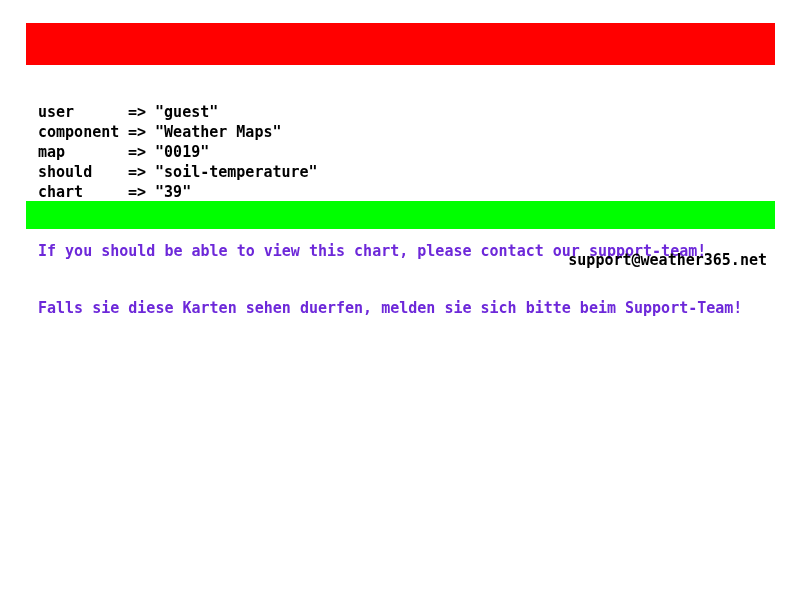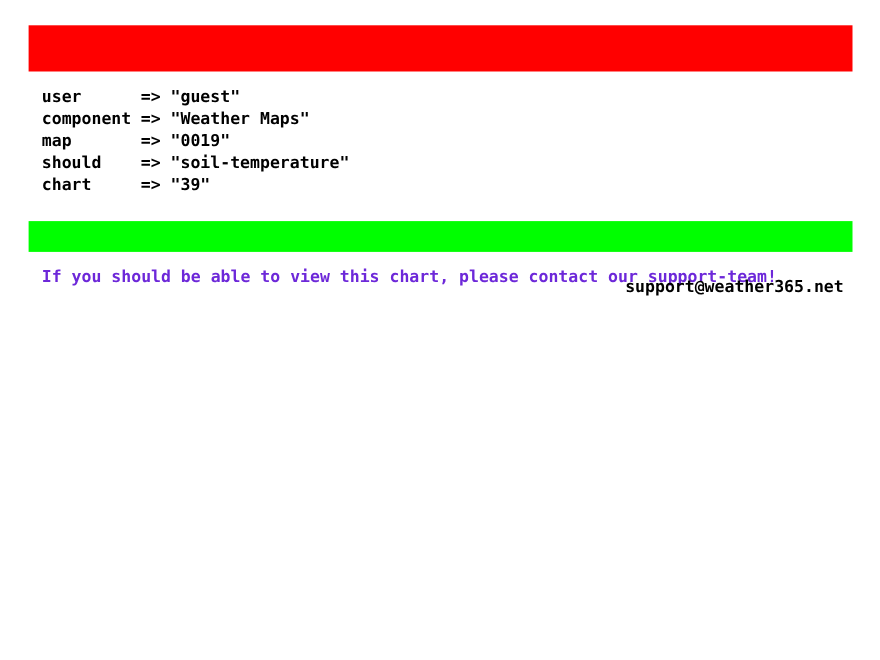--- a/index.html
+++ b/index.html
@@ -46,20 +46,21 @@
     top: 78px;
   }
   .detail-row {
     height: 20px;
     line-height: 20px;
     white-space: pre;
   }
   .detail-key {
     display: inline-block;
     width: 90px;
+    margin-top: 24px;
   }
   .detail-value {
     margin-left: 9px;
   }
   .footer {
     position: absolute;
     left: 38px;
     right: 33px;
     top: 250px;
     height: 20px;
@@ -82,19 +83,20 @@
   <div class="details">
     <div class="detail-row"><span class="detail-key">user</span><span class="detail-arrow">=&gt;</span><span class="detail-value">"guest"</span></div>
     <div class="detail-row"><span class="detail-key">component</span><span class="detail-arrow">=&gt;</span><span class="detail-value">"Weather Maps"</span></div>
     <div class="detail-row"><span class="detail-key">map</span><span class="detail-arrow">=&gt;</span><span class="detail-value">"0019"</span></div>
     <div class="detail-row"><span class="detail-key">should</span><span class="detail-arrow">=&gt;</span><span class="detail-value">"soil-temperature"</span></div>
     <div class="detail-row"><span class="detail-key">chart</span><span class="detail-arrow">=&gt;</span><span class="detail-value">"39"</span></div>
   </div>
 
   <div class="banner banner-support">
     <div>If you should be able to view this chart, please contact our support-team!</div>
+    <div>Falls sie diese Karten sehen duerfen, melden sie sich bitte beim Support-Team!</div>
   </div>
 
   <div class="footer">
     <span>support@weather365.net</span>
   </div>
 
 </div>
 
 </body></html>

